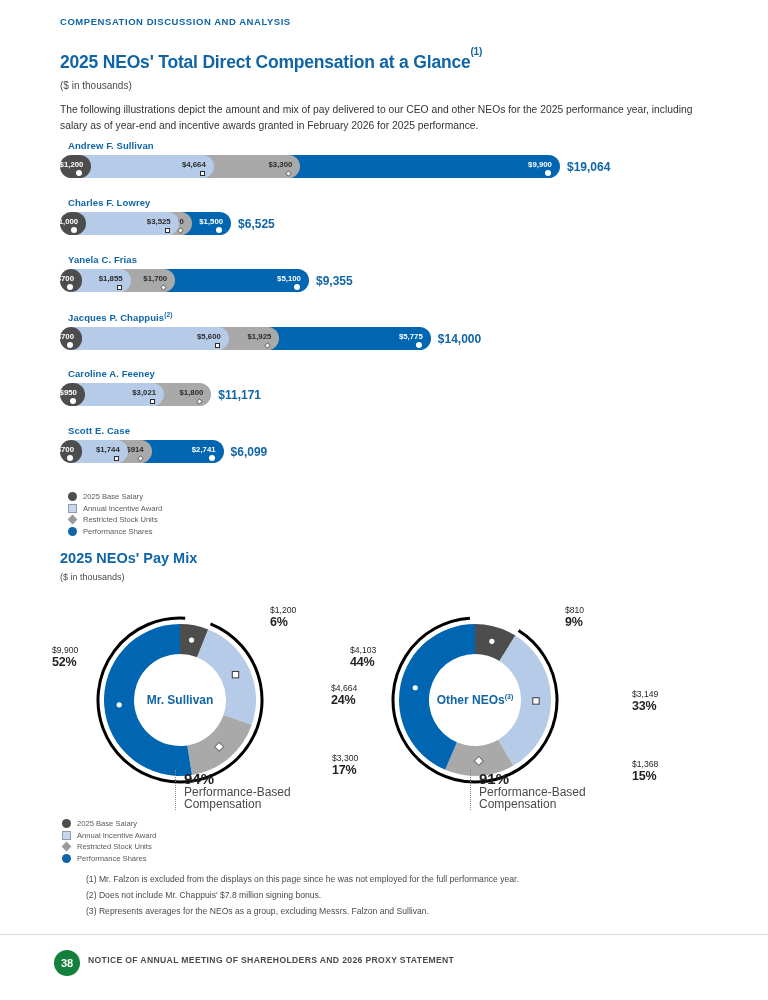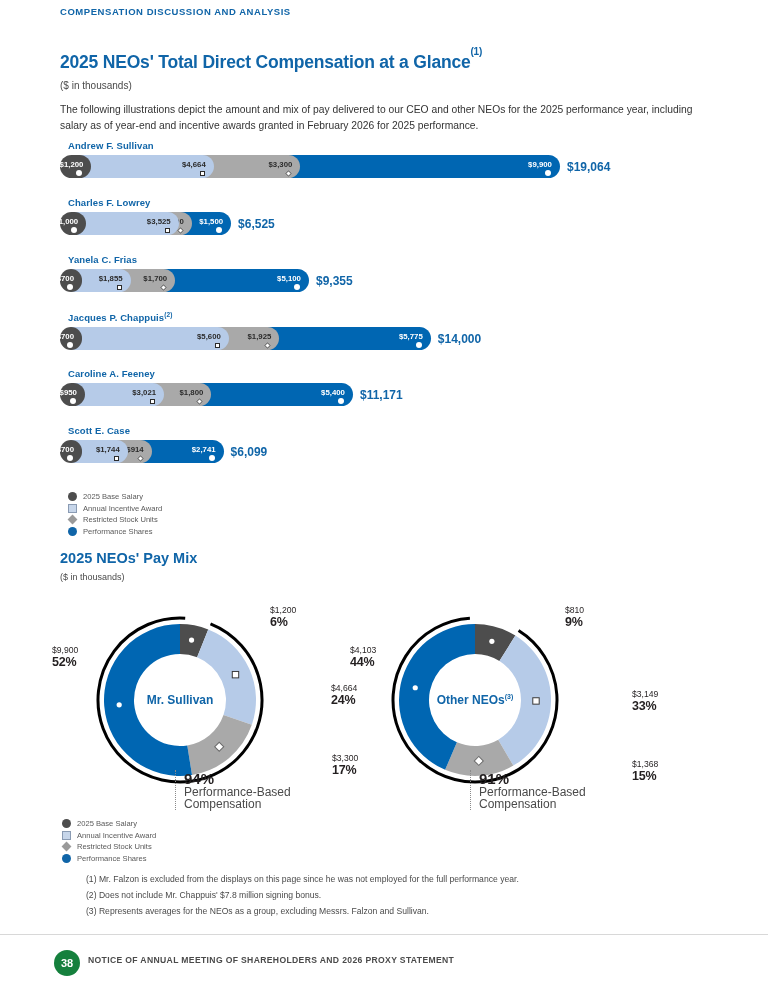--- a/index.html
+++ b/index.html
@@ -8,21 +8,21 @@
     background:#ffffff;
     font-family:"Liberation Sans", sans-serif;
     color:#231f20;
     position:relative;
     overflow:hidden;
   }
   .page{position:relative;width:768px;height:1000px;}
 
   
   .eyebrow{
-    position:absolute;left:60px;top:6px;
+    position:absolute;left:60px;top:16px;
     font-size:9.5px;font-weight:bold;letter-spacing:.55px;
     color:#1065a8;text-transform:uppercase;
   }
   .h1{
     position:absolute;left:60px;top:52px;
     font-size:17.5px;font-weight:bold;color:#1065a8;letter-spacing:-.2px;
   }
   .h1 sup{font-size:10px;top:-.6em;position:relative;}
   .sub{
     position:absolute;left:60px;top:80px;
@@ -234,24 +234,20 @@
             <span class="lbl">$950</span>
             <span class="mk circ-dark" style="background: rgb(255, 255, 255);"></span>
           </div>
           <div class="seg s2" style="width: 90.7331px;">
             <span class="lbl">$3,021</span>
             <span class="mk sq"></span>
           </div>
           <div class="seg s3" style="width: 58.7094px;">
             <span class="lbl">$1,800</span>
             <span class="mk dia"></span>
-          </div>
-          <div class="seg s4" style="width: 153.128px;">
-            <span class="lbl">$5,400</span>
-            <span class="mk circ-w" style="background: rgb(255, 255, 255);"></span>
           </div>
           <div class="bartotal">$11,171</div>
         </div>
       </div>
       <div class="barrow">
         <div class="barname">Scott E. Case</div>
         <div class="bartrack">
           <div class="seg s1" style="width: 22px;">
             <span class="lbl">$700</span>
             <span class="mk circ-dark" style="background: rgb(255, 255, 255);"></span>

